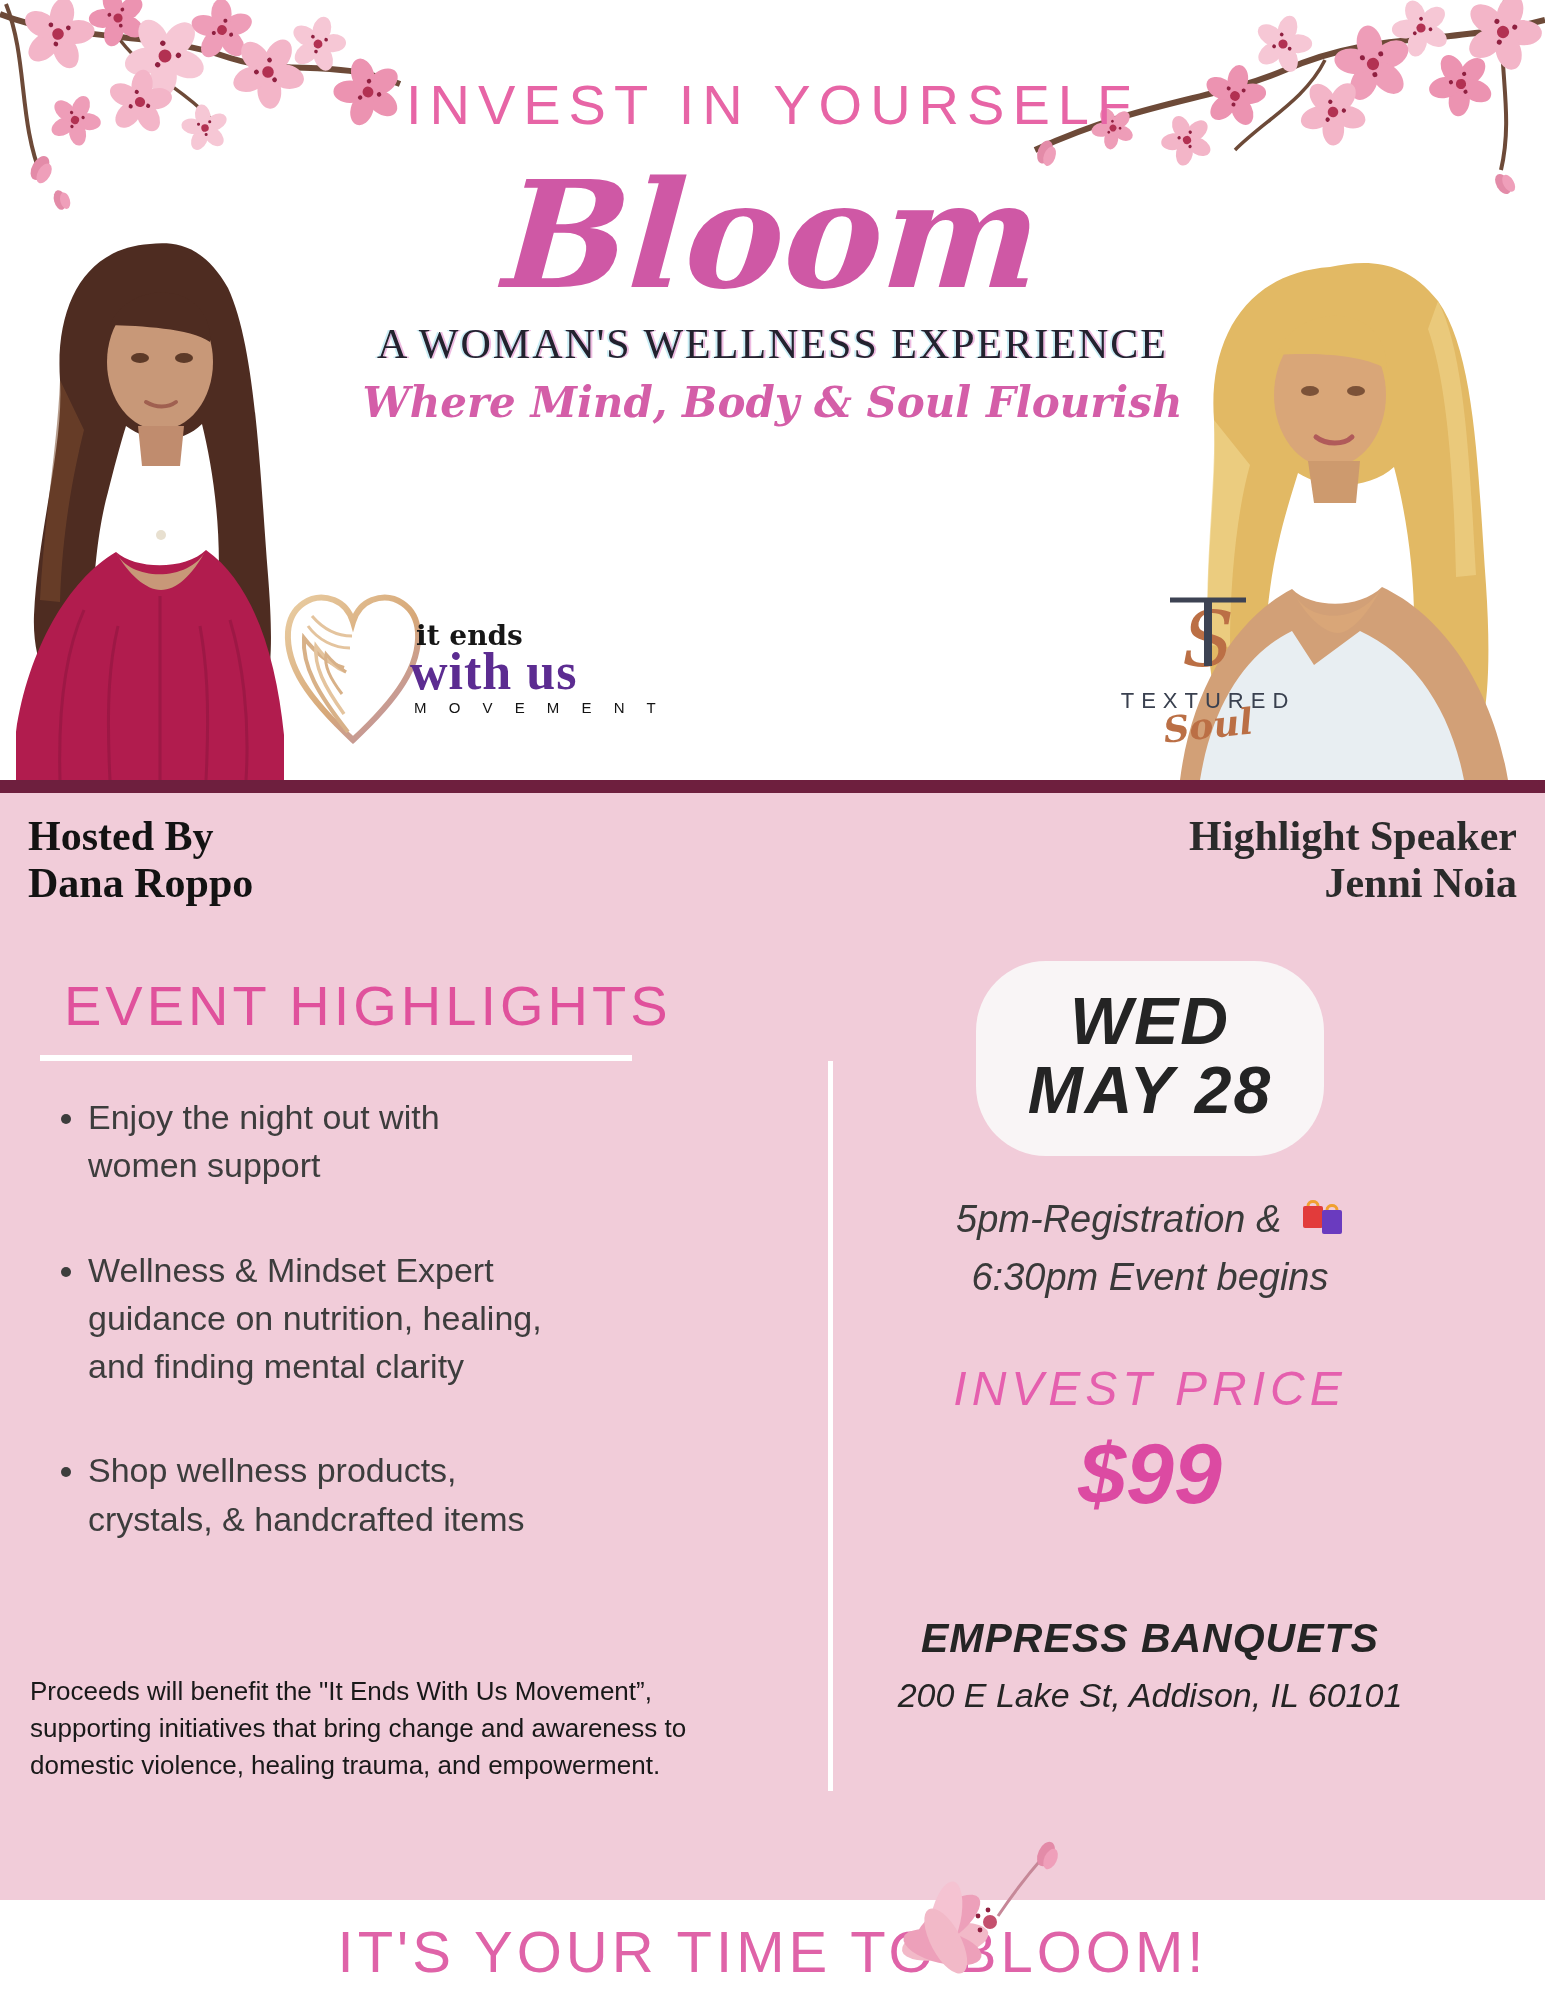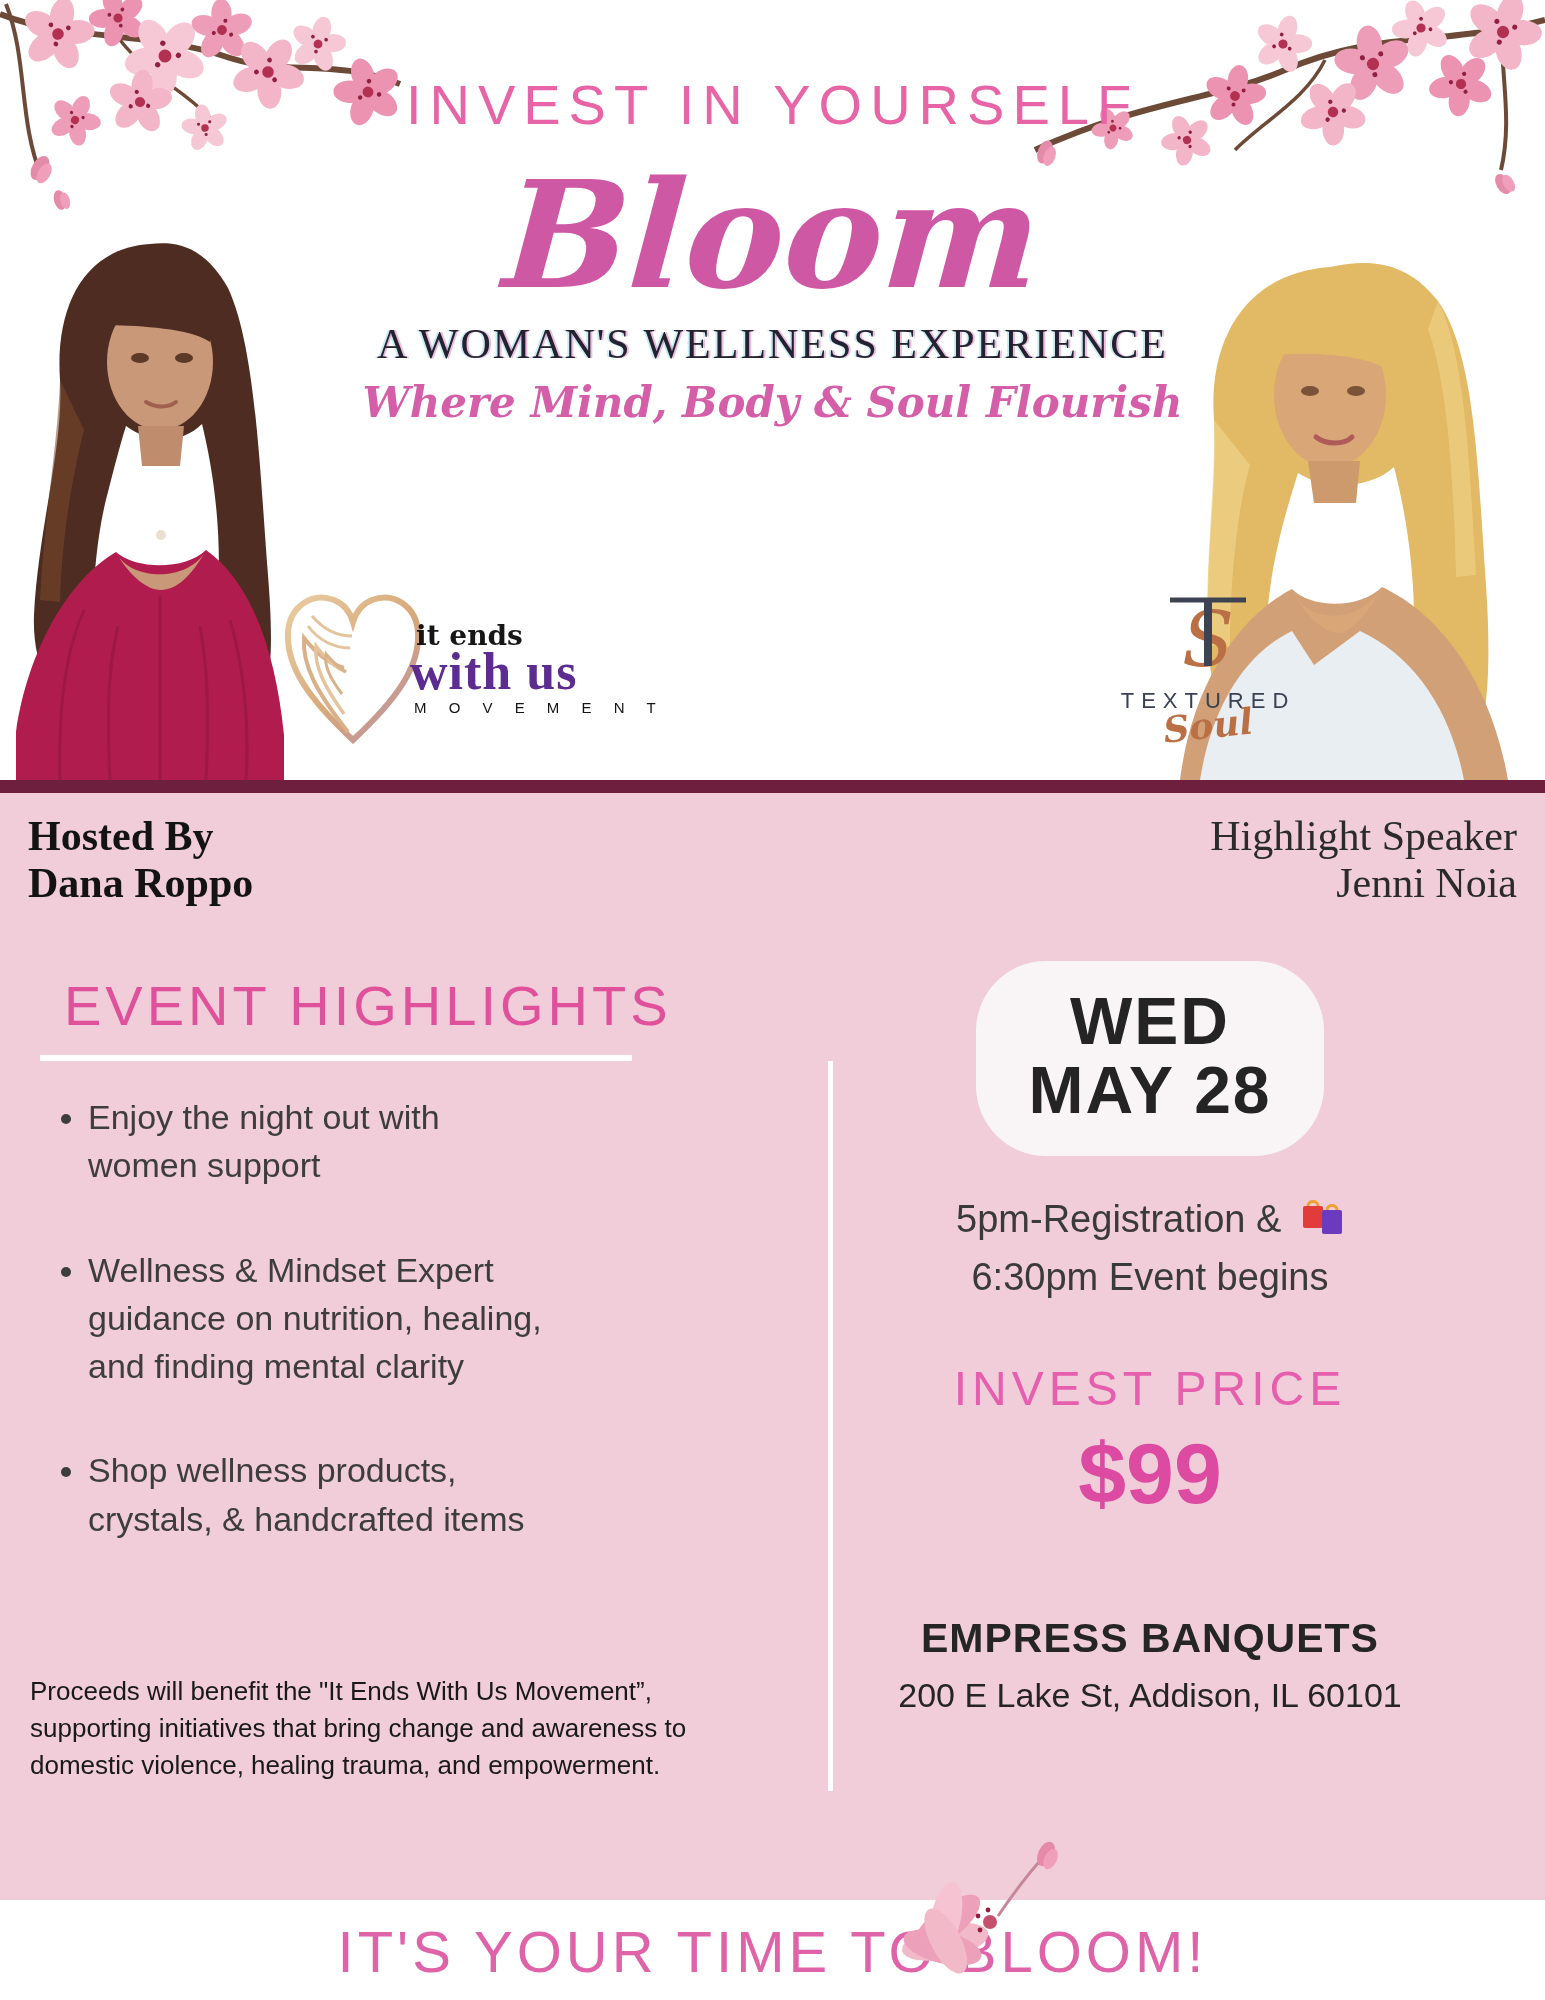--- a/index.html
+++ b/index.html
@@ -40,37 +40,37 @@
                    font-size:36px;color:#bb6f45;margin-top:-10px;transform:rotate(-6deg);}
 
   
   .maroon-bar{position:absolute;left:0;top:780px;width:1545px;height:13px;background:#6e1f3e;}
 
   
   .pink{position:absolute;left:0;top:793px;width:1545px;height:1107px;background:#f1ccd9;}
   .hosted{position:absolute;left:28px;top:20px;font-family:"Liberation Serif",serif;
           font-weight:bold;font-size:42px;color:#131313;line-height:1.12;}
   .speaker{position:absolute;right:28px;top:20px;text-align:right;
-          font-family:"Liberation Serif",serif;font-weight:normal;font-size:42px;
+          font-family:"Liberation Serif",serif;font-weight:bold;font-size:42px;
           color:#2b2b2b;line-height:1.12;}
 
   .eh-heading{position:absolute;left:64px;top:180px;font-weight:300;font-size:56px;
           letter-spacing:4px;color:#e0519c;}
   .eh-underline{position:absolute;left:40px;top:262px;width:592px;height:6px;background:#ffffff;}
 
   .bullets{position:absolute;left:52px;top:300px;width:585px;margin:0;padding:0 0 0 36px;
           font-size:34px;color:#3d3d3d;line-height:1.42;}
   .bullets li{margin-bottom:56px;white-space:pre-line;}
 
   .proceeds{position:absolute;left:30px;top:880px;width:760px;font-size:26px;
           color:#191919;line-height:1.42;white-space:pre-line;}
 
   .col-divider{position:absolute;left:828px;top:268px;width:5px;height:730px;background:#ffffff;}
 
-  .right-col{position:absolute;left:845px;top:168px;width:610px;text-align:center;}
+  .right-col{position:absolute;left:845px;top:168px;width:610px;text-align:center;font-style:italic;}
   .date-box{display:inline-block;background:#f9f5f6;border-radius:70px;
           padding:26px 52px 30px 52px;}
   .date-box .day,.date-box .date{font-size:66px;font-weight:bold;color:#242424;
           letter-spacing:2px;line-height:1.05;}
   .time-line{margin-top:34px;font-size:38px;color:#3a3a3a;line-height:1.55;}
   .bags{display:inline-block;vertical-align:-4px;margin-left:8px;}
   .ticket-label{margin-top:54px;font-weight:300;font-size:48px;letter-spacing:5px;color:#e55fae;}
   .price{margin-top:8px;font-size:86px;font-weight:bold;color:#dc4aa2;}
   .perks{margin-top:14px;font-size:38px;font-weight:500;color:#2b2b2b;letter-spacing:1px;}
   .venue{margin-top:92px;font-size:41px;font-weight:bold;color:#252525;letter-spacing:1px;}

